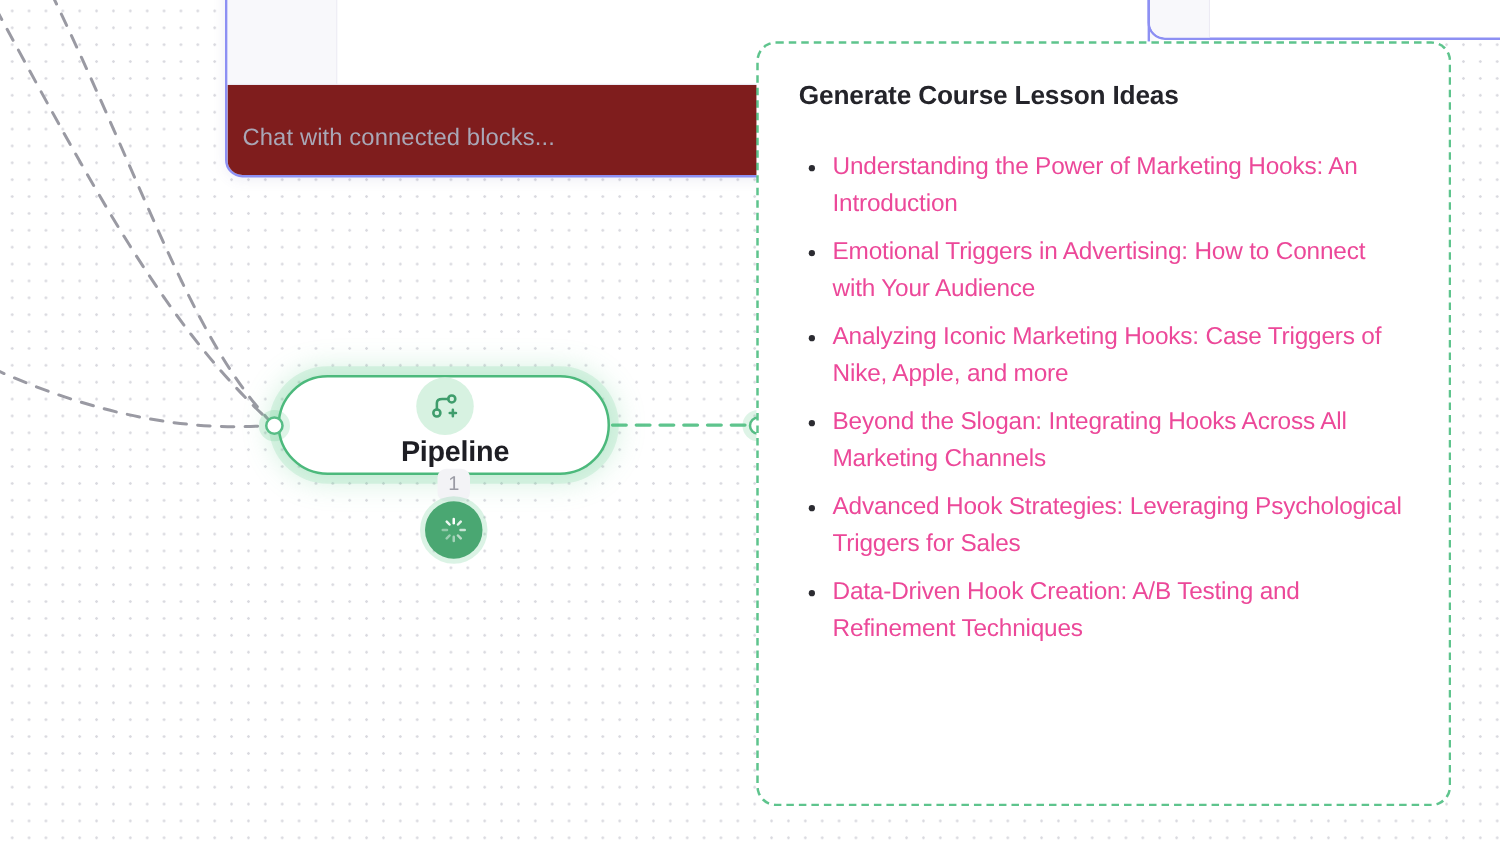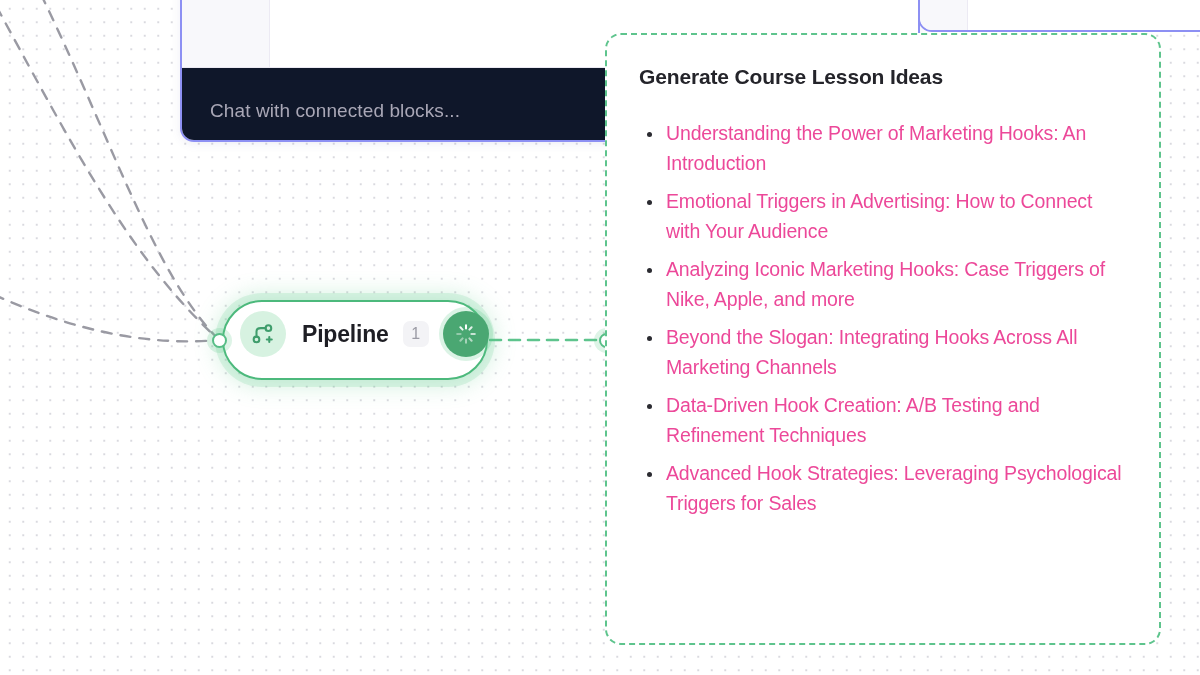--- a/index.html
+++ b/index.html
@@ -50,23 +50,23 @@
     right: 0; height: 183px;
     background: #ffffff;
     padding: 14px 24px 0 78px;
   }
   #chat-block .divider {
     position: absolute; left: 0; right: 0; top: 183px;
     height: 1px; background: #ebe9f2;
   }
   #chat-block .chatinput {
     position: absolute; left: 0; right: 0; top: 184px; bottom: 0;
-    background: #0f172a;
+    background: #7f1d1d;
     display: flex; align-items: flex-start;
-    padding: 32px 24px 0 28px;
+    padding: 32px 24px 0 12px;
     text-align: right;
   }
   #chat-block .chat-placeholder {
     font-size: 19px;
     color: #a9a7b6;
     letter-spacing: .1px;
   }
 
   
   #side-block {
@@ -91,20 +91,21 @@
     width: 266px; height: 80px;
     background: #ffffff;
     border: 2.2px solid #4cb97c;
     border-radius: 40px;
     display: flex;
     align-items: center;
     gap: 0;
     padding: 0 14px 12px 16px;
     box-shadow: 0 0 0 7px rgba(90,201,135,.17),
                 0 0 22px 6px rgba(90,201,135,.26);
+    flex-direction: column;
   }
   #pipeline-node .node-icon {
     width: 46px; height: 46px;
     border-radius: 50%;
     background: #d7f2e1;
     display: flex; align-items: center; justify-content: center;
     flex: 0 0 auto;
   }
   #pipeline-node .node-title {
     font-size: 23px;
@@ -247,18 +248,18 @@
   <div id="handle-in" class="handle"></div>
   <div id="handle-out" class="handle"></div>
 
   <div id="result-card">
     <div class="card-title">Generate Course Lesson Ideas</div>
     <ul>
       <li>Understanding the Power of Marketing Hooks: An Introduction</li>
       <li>Emotional Triggers in Advertising: How to Connect with Your Audience</li>
       <li>Analyzing Iconic Marketing Hooks: Case Triggers of Nike, Apple, and more</li>
       <li>Beyond the Slogan: Integrating Hooks Across All Marketing Channels</li>
+      <li>Advanced Hook Strategies: Leveraging Psychological Triggers for Sales</li>
       <li>Data-Driven Hook Creation: A/B Testing and Refinement Techniques</li>
-      <li>Advanced Hook Strategies: Leveraging Psychological Triggers for Sales</li>
     </ul>
   </div>
 
 </div>
 
 </body></html>

